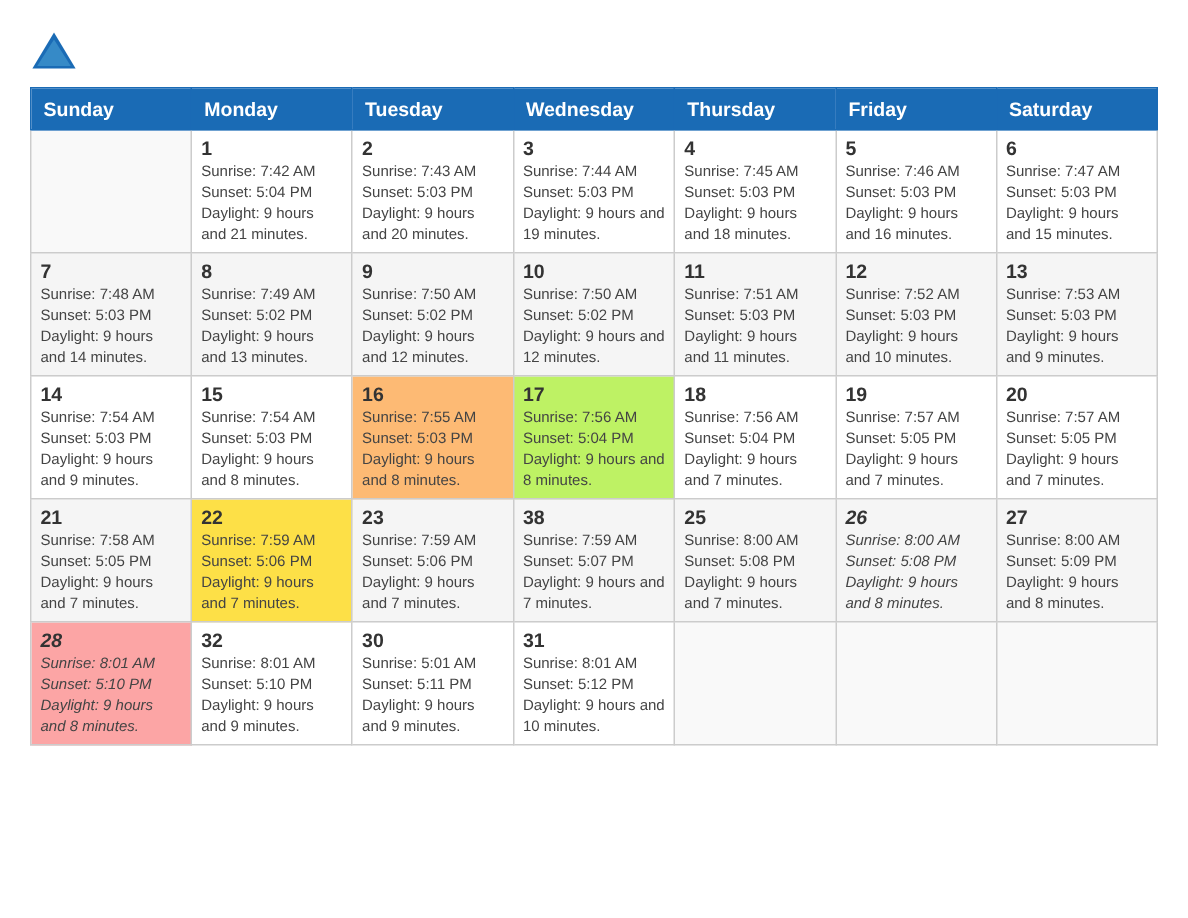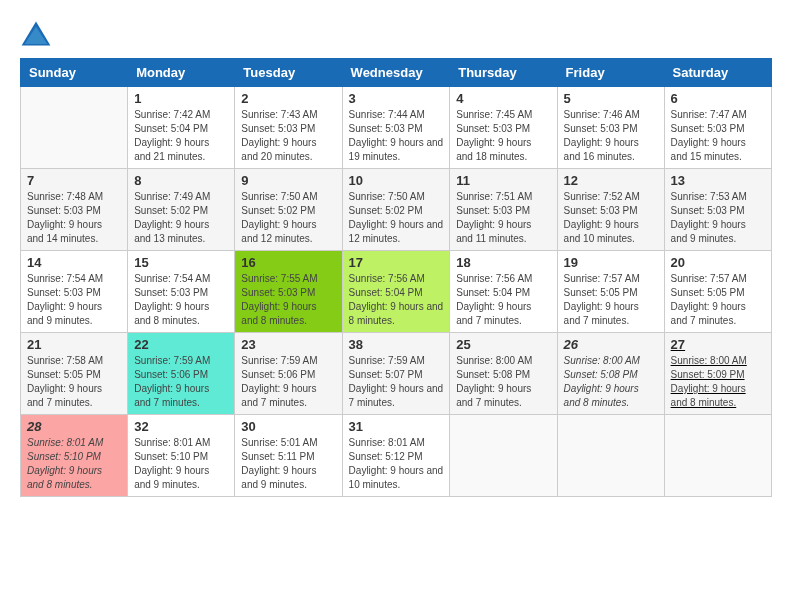--- a/index.html
+++ b/index.html
@@ -203,21 +203,21 @@
 Daylight: 9 hours
 and 9 minutes.</div>
         </td>
         <td style="background: rgb(255, 255, 255);">
           <span class="day-num">15</span>
           <div class="day-info">Sunrise: 7:54 AM
 Sunset: 5:03 PM
 Daylight: 9 hours
 and 8 minutes.</div>
         </td>
-        <td style="background: #84cc16;">
+        <td style="background: #fdba74;">
           <span class="day-num">16</span>
           <div class="day-info">Sunrise: 7:55 AM
 Sunset: 5:03 PM
 Daylight: 9 hours
 and 8 minutes.</div>
         </td>
         <td style="background: #bef264;">
           <span class="day-num">17</span>
           <div class="day-info">Sunrise: 7:56 AM
 Sunset: 5:04 PM
@@ -247,21 +247,21 @@
         </td>
       </tr>
       <tr>
         <td style="background: rgb(245, 245, 245);">
           <span class="day-num">21</span>
           <div class="day-info">Sunrise: 7:58 AM
 Sunset: 5:05 PM
 Daylight: 9 hours
 and 7 minutes.</div>
         </td>
-        <td style="background: #5eead4;">
+        <td style="background: #fde047;">
           <span class="day-num">22</span>
           <div class="day-info">Sunrise: 7:59 AM
 Sunset: 5:06 PM
 Daylight: 9 hours
 and 7 minutes.</div>
         </td>
         <td style="background: rgb(245, 245, 245);">
           <span class="day-num">23</span>
           <div class="day-info">Sunrise: 7:59 AM
 Sunset: 5:06 PM
@@ -282,21 +282,21 @@
 Daylight: 9 hours
 and 7 minutes.</div>
         </td>
         <td style="background: rgb(245, 245, 245); font-style: italic;">
           <span class="day-num">26</span>
           <div class="day-info">Sunrise: 8:00 AM
 Sunset: 5:08 PM
 Daylight: 9 hours
 and 8 minutes.</div>
         </td>
-        <td style="background: rgb(245, 245, 245); text-decoration: underline;">
+        <td style="background: rgb(245, 245, 245);">
           <span class="day-num">27</span>
           <div class="day-info">Sunrise: 8:00 AM
 Sunset: 5:09 PM
 Daylight: 9 hours
 and 8 minutes.</div>
         </td>
       </tr>
       <tr>
         <td style="background: #fca5a5; font-style: italic;">
           <span class="day-num">28</span>

